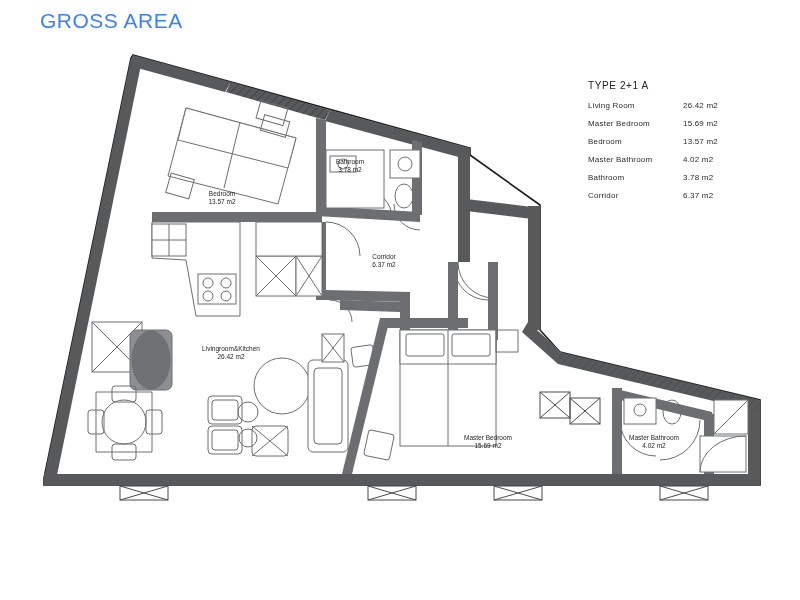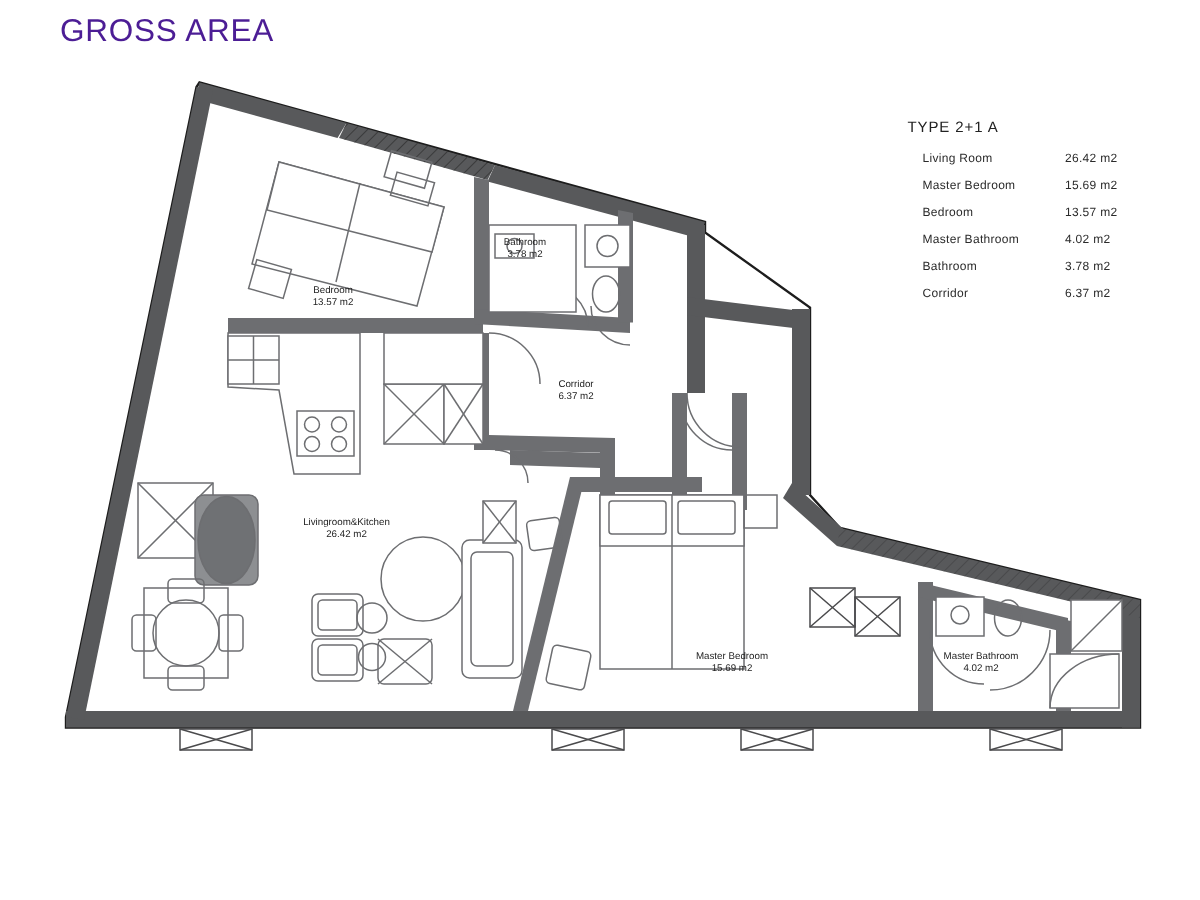--- a/index.html
+++ b/index.html
@@ -17,43 +17,43 @@
   }
 
   
   #gross-area-title {
     position: absolute;
     left: 40px;
     top: 8px;
     font-size: 21px;
     line-height: 25px;
     letter-spacing: 0.5px;
-    color: #4c1d95;
+    color: #3b82f6;
     font-family: "Liberation Sans", sans-serif;
   }
   #gross-area-title .line { display: block; }
 
   
   #legend {
     position: absolute;
-    left: 605px;
+    left: 588px;
     top: 80px;
     width: 165px;
     font-size: 8px;
     color: #2b2b2b;
   }
   #legend .legend-title {
     font-size: 10px;
     letter-spacing: 0.6px;
     margin-bottom: 10px;
     color: #222;
   }
   #legend .legend-row {
     display: flex;
-    justify-content: flex-end;
+    justify-content: flex-start;
     margin-bottom: 9px;
     font-size: 8px;
     letter-spacing: 0.2px;
   }
   #legend .legend-label { width: 95px; }
   #legend .legend-value { width: 60px; }
 
   
   #plan-svg {
     position: absolute;

